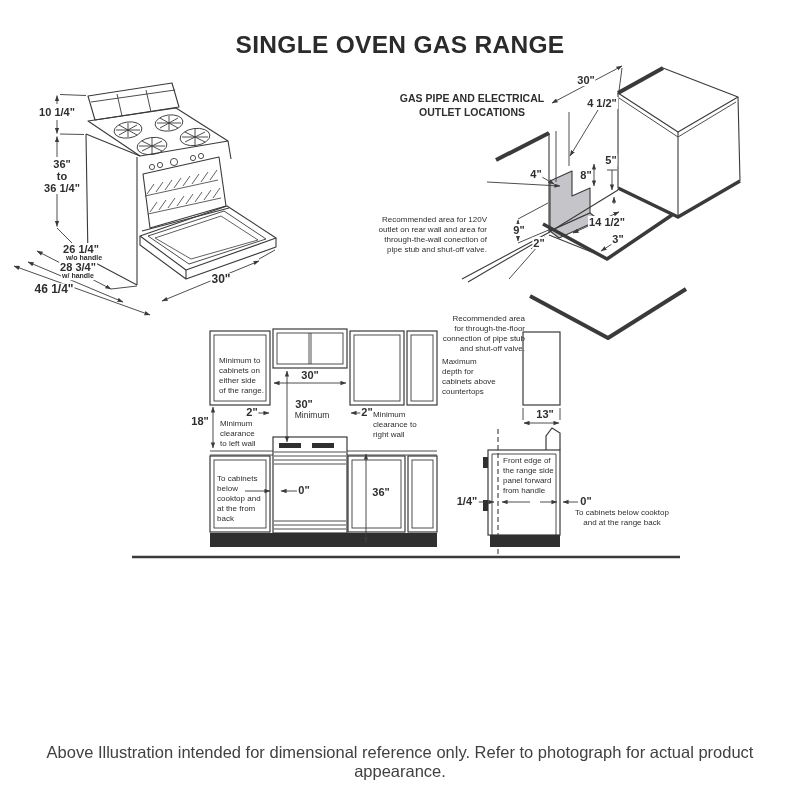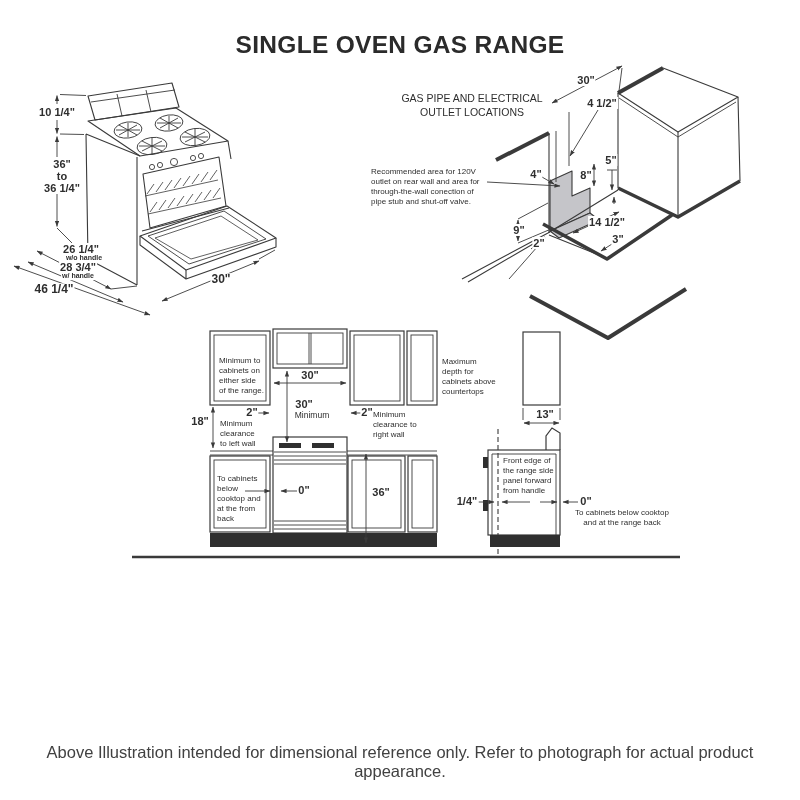--- a/index.html
+++ b/index.html
@@ -5,27 +5,27 @@
   html,body{margin:0;padding:0;background:#fff;}
   #page{position:relative;width:800px;height:800px;background:#ffffff;overflow:hidden;
         font-family:"Liberation Sans", sans-serif;color:#333;}
   svg{position:absolute;left:0;top:0;}
   .lbl{position:absolute;transform:translate(-50%,-50%);font-weight:bold;font-size:11px;
        color:#2e2e2e;white-space:pre;background:#fff;padding:0 1px;line-height:1.1;text-align:center;}
   .lbl.multi{white-space:pre-line;}
   .lbl.big{font-size:12px;}
   .lbl.tiny{font-size:7px;font-weight:bold;}
   .note{position:absolute;font-size:8px;color:#2e2e2e;white-space:pre-line;line-height:1.25;}
-  .note.c{text-align:left;}
+  .note.c{text-align:right;margin-top:48px;}
   .note.r{}
   .word{position:absolute;transform:translate(-50%,-50%);font-size:8.5px;color:#2e2e2e;white-space:pre;background:#fff;}
   #title{position:absolute;left:0;top:31px;width:800px;text-align:center;font-size:24.5px;
          font-weight:bold;color:#2b2b2b;letter-spacing:.3px;}
   #gas-title{position:absolute;left:390px;top:92px;width:164px;text-align:center;font-size:10.5px;
-         font-weight:normal;color:#2e2e2e;white-space:pre-line;line-height:1.3;}
+         font-weight:bold;color:#2e2e2e;white-space:pre-line;line-height:1.3;}
   #footnote{position:absolute;left:0;top:743px;width:800px;text-align:center;font-size:16.5px;color:#414141;}
 </style>
 </head>
 <body>
 
 <div id="page">
 
 <svg width="800" height="800" viewBox="0 0 800 800">
   <defs>
     <marker id="ah" markerWidth="8" markerHeight="8" refX="6.2" refY="2.4" orient="auto">
@@ -211,20 +211,24 @@
 <div class="lbl tiny" style="left:78px;top:276px;">w/ handle</div>
 <div class="lbl big" style="left:54px;top:290px;">46 1/4"</div>
 <div class="lbl big" style="left:221px;top:280px;">30"</div>
 
 <div id="gas-title">GAS PIPE AND ELECTRICAL
 OUTLET LOCATIONS</div>
 <div class="note c" style="left:371px;top:167px;width:116px;">Recommended area for 120V
 outlet on rear wall and area for
 through-the-wall conection of
 pipe stub and shut-off valve.</div>
+<div class="note c" style="left:433px;top:266px;width:92px;">Recommended area
+for through-the-floor
+connection of pipe stub
+and shut-off valve.</div>
 <div class="lbl" style="left:586px;top:80px;">30"</div>
 <div class="lbl" style="left:602px;top:103px;">4 1/2"</div>
 <div class="lbl" style="left:536px;top:174px;">4"</div>
 <div class="lbl" style="left:586px;top:175px;">8"</div>
 <div class="lbl" style="left:611px;top:160px;">5"</div>
 <div class="lbl" style="left:519px;top:230px;">9"</div>
 <div class="lbl" style="left:539px;top:243px;">2"</div>
 <div class="lbl" style="left:607px;top:222px;">14 1/2"</div>
 <div class="lbl" style="left:618px;top:239px;">3"</div>
 

